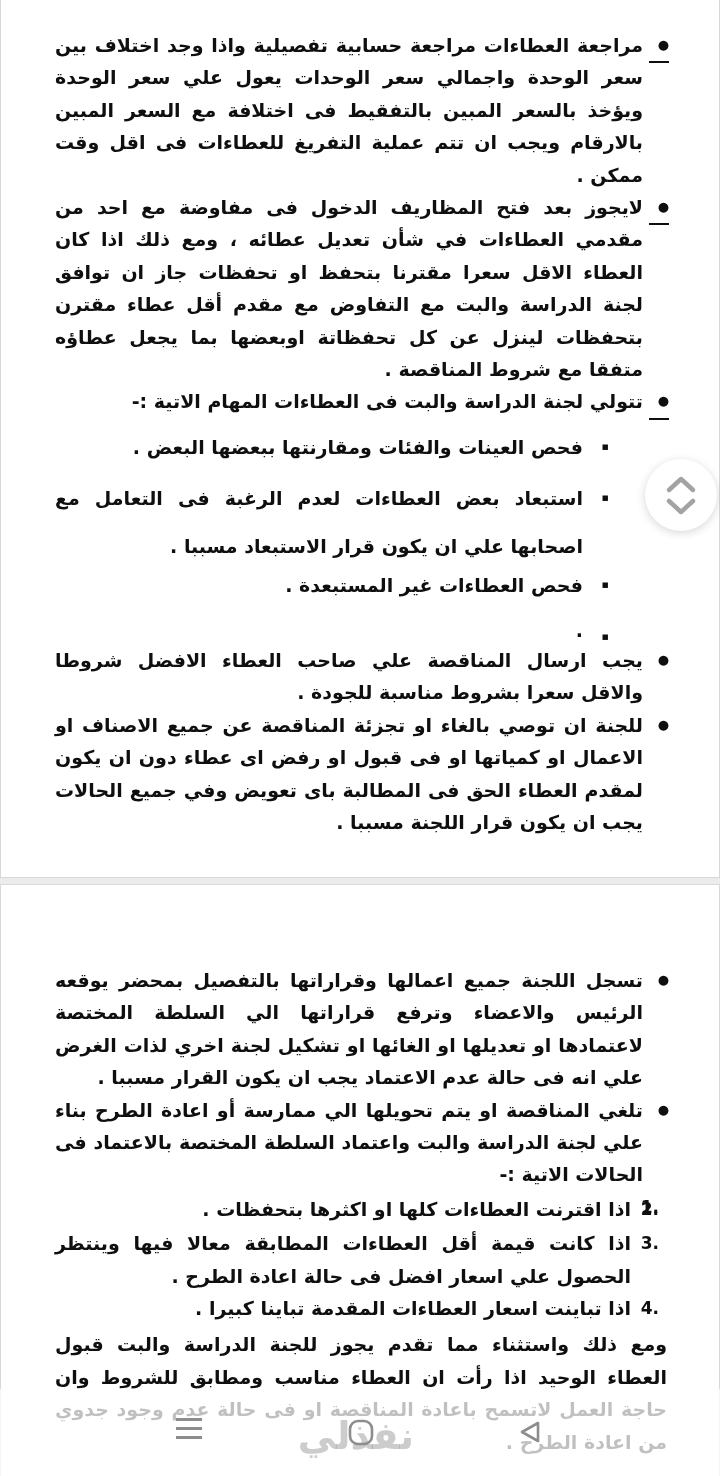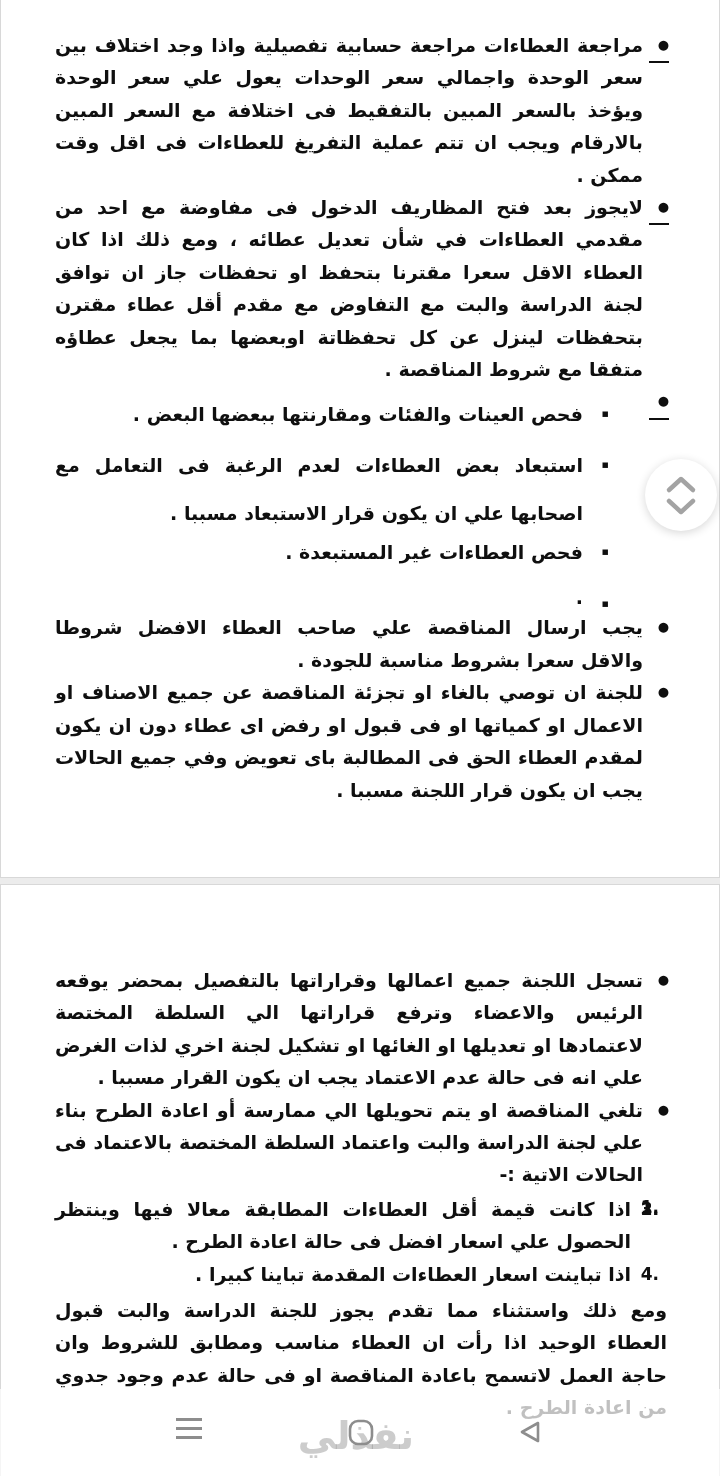--- a/index.html
+++ b/index.html
@@ -83,20 +83,21 @@
       <div class="li b u">
         <span class="mk">●</span>
         <span>مراجعة العطاءات مراجعة حسابية تفصيلية واذا وجد اختلاف بين سعر الوحدة واجمالي سعر الوحدات يعول علي سعر الوحدة ويؤخذ بالسعر المبين بالتفقيط فى اختلافة مع السعر المبين بالارقام ويجب ان تتم عملية التفريغ للعطاءات فى اقل وقت ممكن .</span>
       </div>
       <div class="li b u">
         <span class="mk">●</span>
         <span>لايجوز بعد فتح المظاريف الدخول فى مفاوضة مع احد من مقدمي العطاءات في شأن تعديل عطائه ، ومع ذلك اذا كان العطاء الاقل سعرا مقترنا بتحفظ او تحفظات جاز ان توافق لجنة الدراسة والبت مع التفاوض مع مقدم أقل عطاء مقترن بتحفظات لينزل عن كل تحفظاتة اوبعضها بما يجعل عطاؤه متفقا مع شروط المناقصة .</span>
       </div>
       <div class="li b u">
         <span class="mk">●</span>
+        <span>تتولي لجنة الدراسة والبت فى العطاءات المهام الاتية :-</span>
       </div>
       <div class="li sub p1-m3">
         <span class="mk">▪</span>
         <span>فحص العينات والفئات ومقارنتها ببعضها البعض .</span>
       </div>
       <div class="li sub p1-m4">
         <span class="mk">▪</span>
         <span>استبعاد بعض العطاءات لعدم الرغبة فى التعامل مع اصحابها علي ان يكون قرار الاستبعاد مسببا .</span>
       </div>
       <div class="li sub p1-m5">
@@ -126,20 +127,21 @@
       </div>
       <div class="li b">
         <span class="mk">●</span>
         <span>تلغي المناقصة او يتم تحويلها الي ممارسة أو اعادة الطرح بناء علي لجنة الدراسة والبت واعتماد السلطة المختصة بالاعتماد فى الحالات الاتية :-</span>
       </div>
       <div class="li num">
         <span class="mk">1.</span>
       </div>
       <div class="li num p2-m3">
         <span class="mk">2.</span>
+        <span>اذا اقترنت العطاءات كلها او اكثرها بتحفظات .</span>
       </div>
       <div class="li num p2-m4">
         <span class="mk">3.</span>
         <span>اذا كانت قيمة أقل العطاءات المطابقة معالا فيها وينتظر الحصول علي اسعار افضل فى حالة اعادة الطرح .</span>
       </div>
       <div class="li num">
         <span class="mk">4.</span>
         <span>اذا تباينت اسعار العطاءات المقدمة تباينا كبيرا .</span>
       </div>
       <div class="para p2-m6">ومع ذلك واستثناء مما تقدم يجوز للجنة الدراسة والبت قبول العطاء الوحيد اذا رأت ان العطاء مناسب ومطابق للشروط وان حاجة العمل لاتسمح باعادة المناقصة او فى حالة عدم وجود جدوي من اعادة الطرح .</div>

